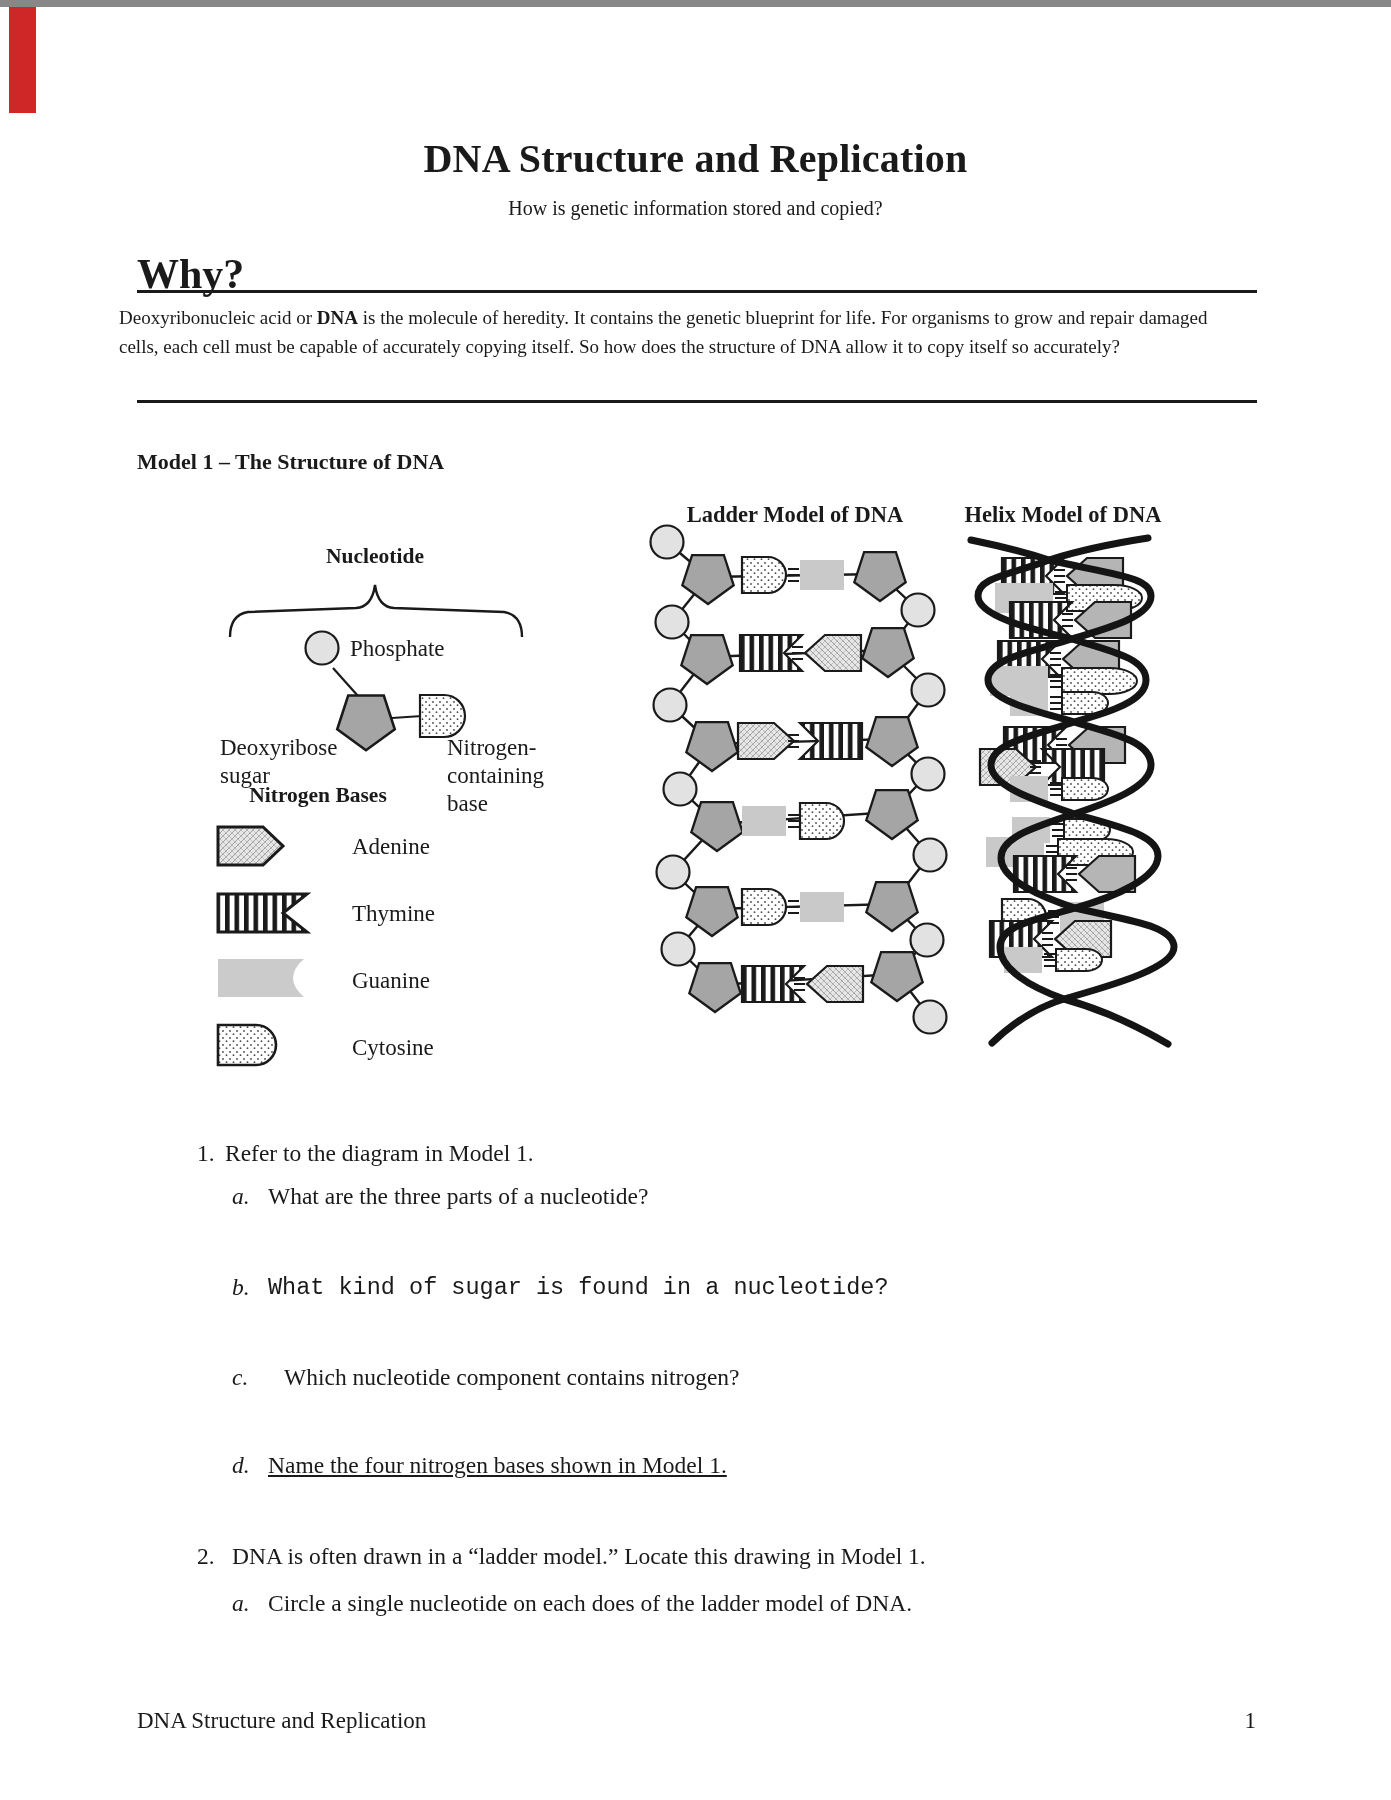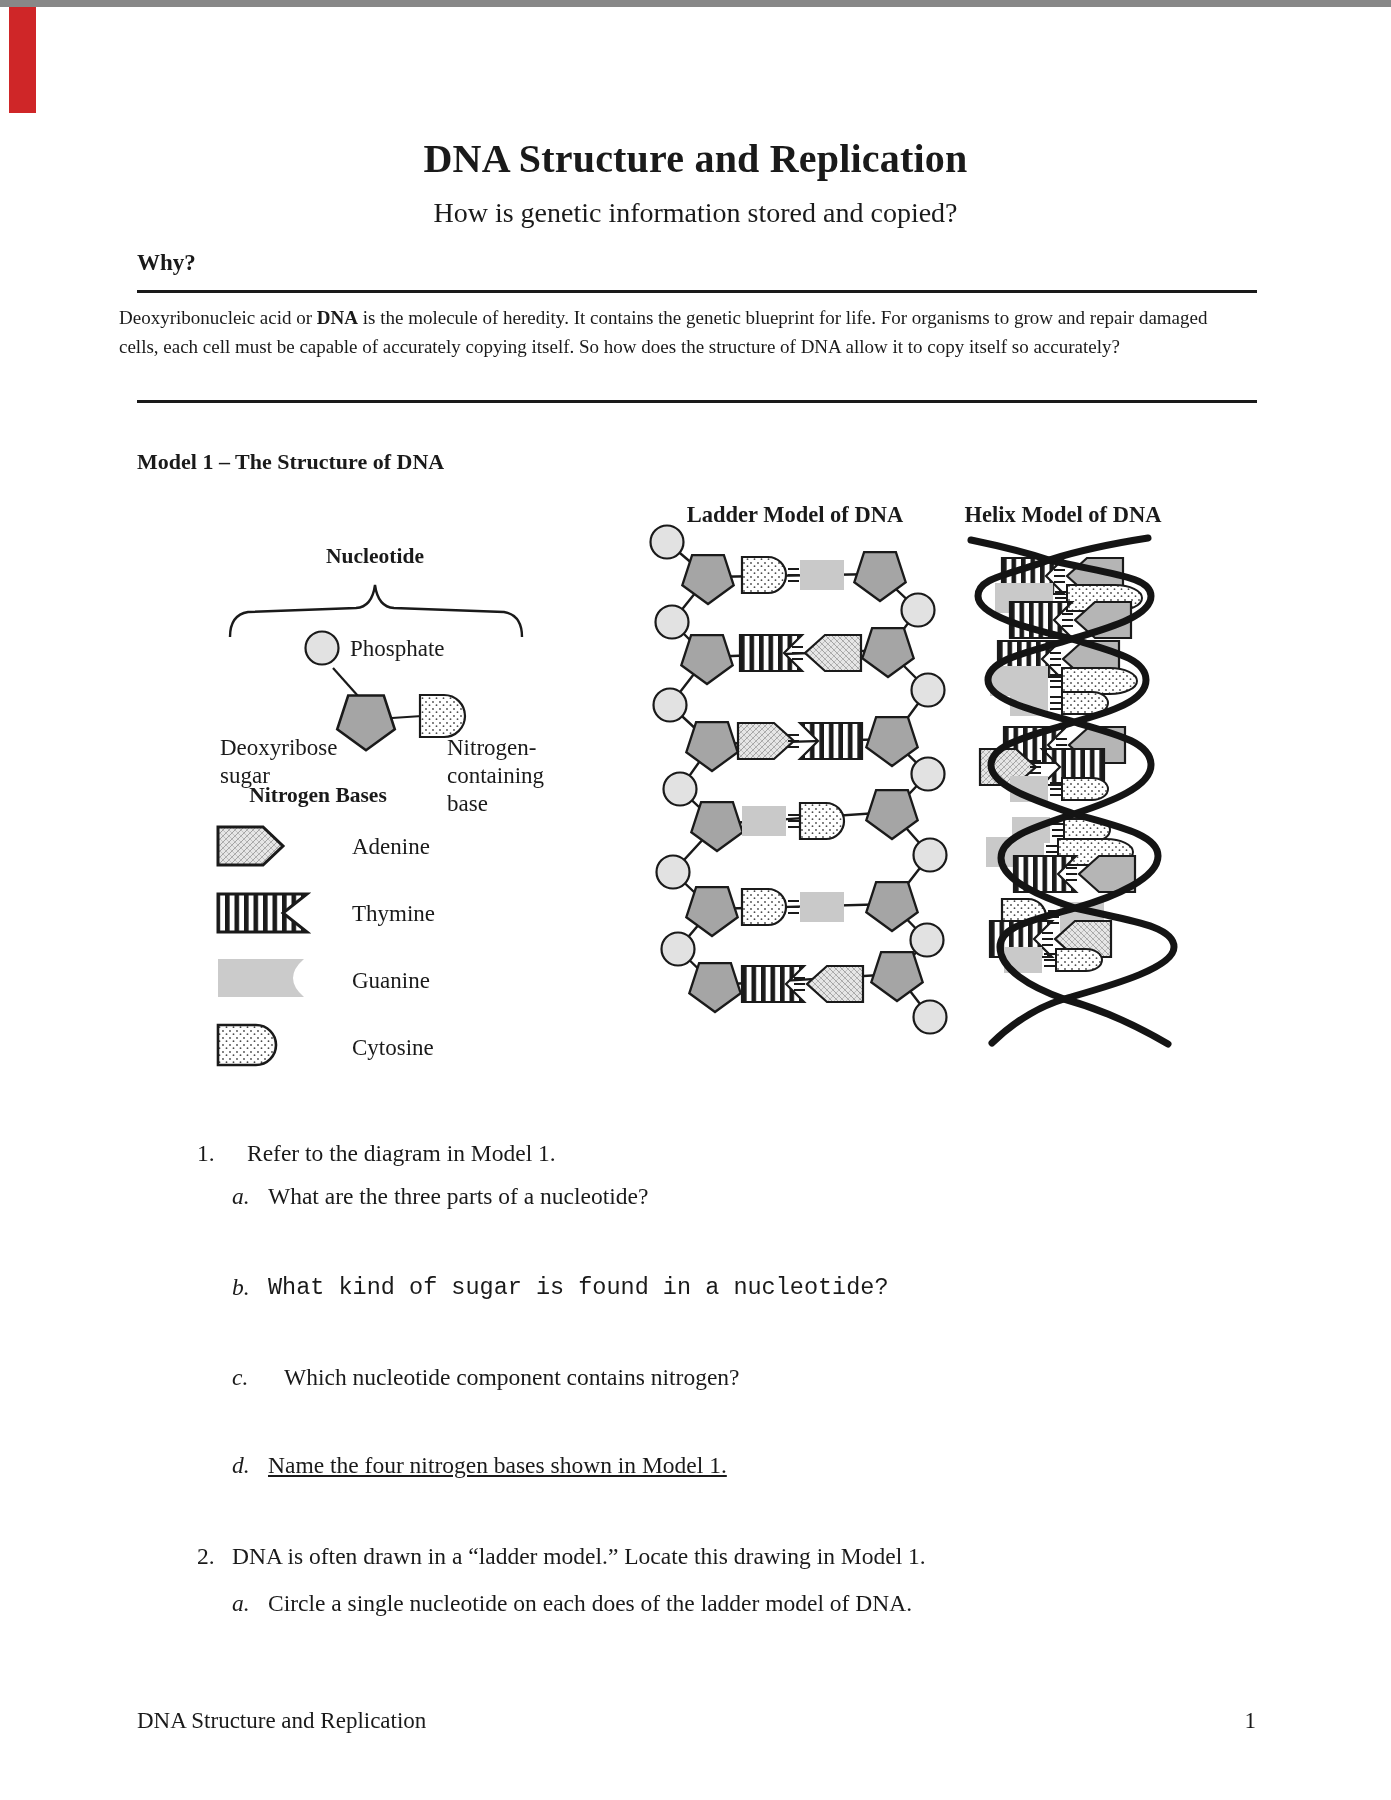--- a/index.html
+++ b/index.html
@@ -4,22 +4,22 @@
 <style>
   html,body{margin:0;padding:0;background:#888;}
   .page{
     position:relative;width:1391px;height:1800px;background:#ffffff;
     font-family:"Liberation Serif","DejaVu Serif",serif;color:#1a1a1a;
     overflow:hidden;margin:7px auto;
   }
   .abs{position:absolute;}
   .red-tab{position:absolute;left:9px;top:0;width:27px;height:106px;background:#cf2628;}
   .doc-title{left:0;top:128px;width:1391px;text-align:center;font-size:40px;font-weight:bold;letter-spacing:.2px;}
-  .doc-subtitle{left:0;top:190px;width:1391px;text-align:center;font-size:28px;}
-  .why-head{left:137px;top:243px;font-size:23px;font-weight:bold;}
+  .doc-subtitle{left:0;top:190px;width:1391px;text-align:center;font-size:20px;}
+  .why-head{left:137px;top:243px;font-size:42px;font-weight:bold;}
   .rule{position:absolute;left:137px;width:1120px;height:3px;background:#1a1a1a;}
   .rule1{top:283px;}
   .rule2{top:393px;}
   .why-body{left:119px;top:296px;width:1122px;font-size:19px;line-height:29px;}
   .model-head{left:137px;top:442px;font-size:22px;font-weight:bold;}
   .q-row{position:absolute;font-size:23.5px;white-space:nowrap;}
   .q-num{position:absolute;left:0;top:0;}
   .q-num.it{font-style:italic;}
   .q-text{position:absolute;top:0;}
   .footer-left{left:137px;top:1701px;font-size:23px;}
@@ -262,21 +262,21 @@
                  C905,238 861,246 861,268 C861,290 910,305 944,317
                  C990,330 1028,338 1028,359 C1028,381 985,400 945,411
                  C905,423 870,428 870,450 C870,472 900,490 934,502
                  Q985,516 1038,547"></path>
       </g>
     </g>
   </svg>
 
   <div class="q-row" style="left:197px;top:1133px;">
     <span class="q-num">1.</span>
-    <span class="q-text" style="left:50px;">Refer to the diagram in Model 1.</span>
+    <span class="q-text" style="left:28px;">Refer to the diagram in Model 1.</span>
   </div>
   <div class="q-row" style="left:232px;top:1176px;">
     <span class="q-num it">a.</span>
     <span class="q-text" style="left:36px;">What are the three parts of a nucleotide?</span>
   </div>
   <div class="q-row" style="left:232px;top:1267px;">
     <span class="q-num it">b.</span>
     <span class="q-text" style="left:36px;font-family:Liberation Mono, monospace;">What kind of sugar is found in a nucleotide?</span>
   </div>
   <div class="q-row" style="left:232px;top:1357px;">

